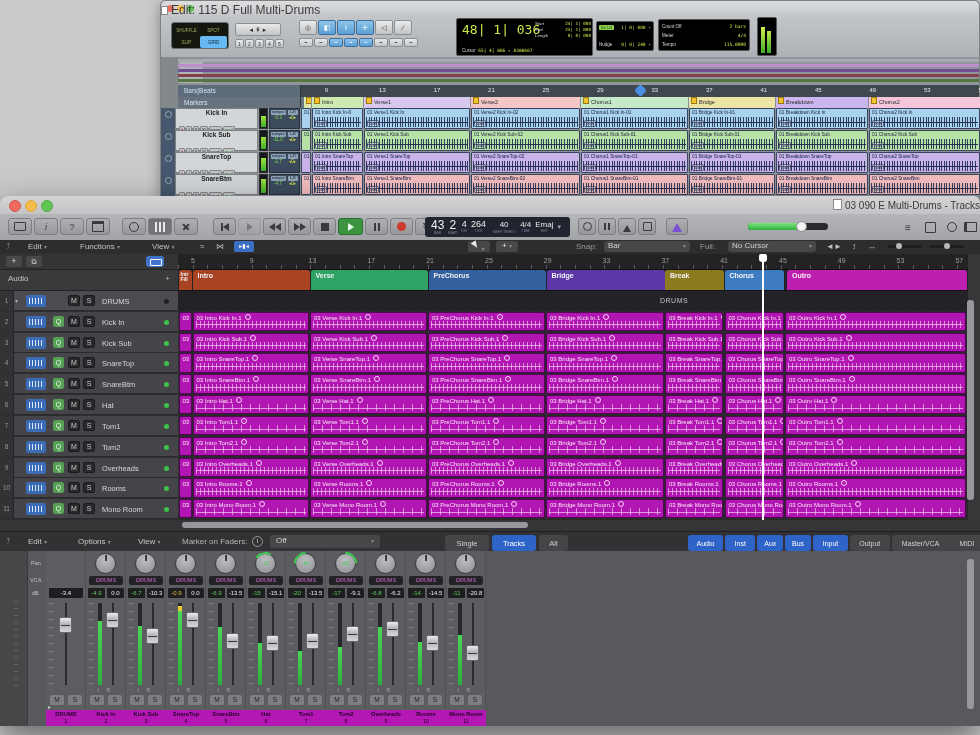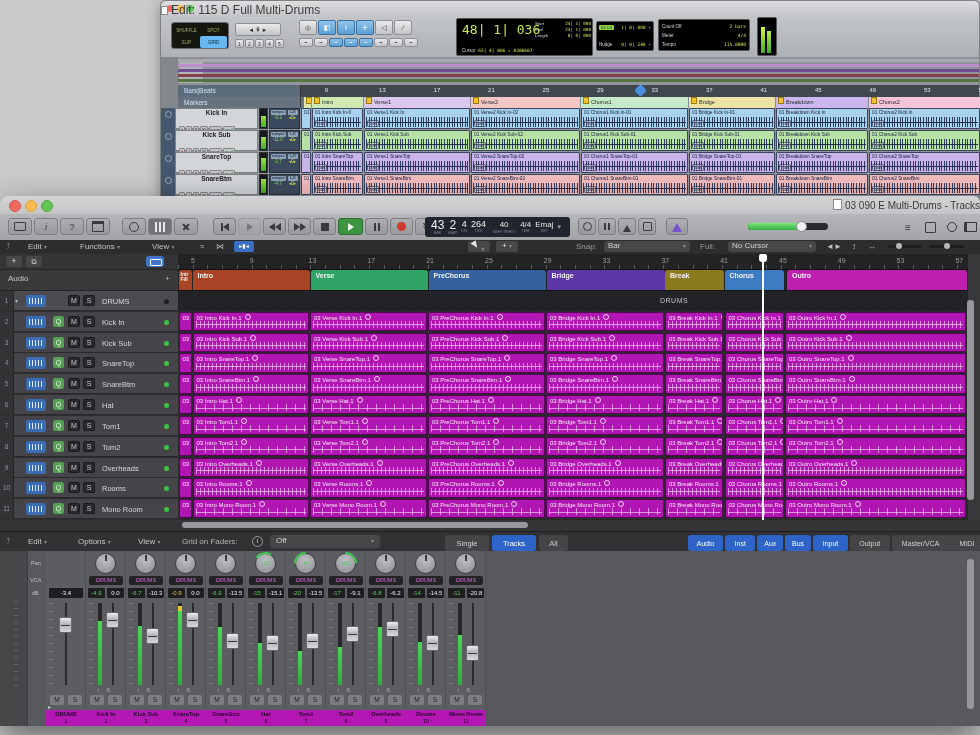--- a/index.html
+++ b/index.html
@@ -1158,21 +1158,21 @@
     <div style="position:absolute;left:0;top:324px;width:980px;height:11px;background:#353537">
       <div class="scrollbar" style="left:182px;top:2px;width:346px;height:6px"></div>
     </div>
     <div class="scrollbar" style="left:967px;top:104px;width:7px;height:200px"></div>
 
     <div class="mx-menu">
       <span class="tm" style="left:6px;top:5px;color:#8a8a8c">⤴</span>
       <span class="tm" style="left:28px;top:5px"><span>Edit</span> <span class="chev">▾</span></span>
       <span class="tm" style="left:78px;top:5px"><span>Options</span> <span class="chev">▾</span></span>
       <span class="tm" style="left:138px;top:5px"><span>View</span> <span class="chev">▾</span></span>
-      <span class="tm" style="left:182px;top:5px;color:#b8b8ba">Grid on Faders:</span>
+      <span class="tm" style="left:182px;top:5px;color:#b8b8ba">Marker on Faders:</span>
       <span class="tm" style="left:252px;top:4px;width:11px;height:11px;border:1px solid #9a9a9c;border-radius:50%;box-sizing:border-box">
           <i style="position:absolute;left:4px;top:2px;width:1px;height:4px;background:#9a9a9c"></i>
         </span>
       <span class="tm pill" style="left:270px;top:3px;width:110px;height:13px;line-height:12px;padding:0 6px;box-sizing:border-box"><span>Off</span><span class="chev" style="float:right">▾</span></span>
       <span id="mx-views"></span>
       <span id="mx-filters"></span>
       <span class="mxpill" style="left:944px;width:15px;padding:0">
           <span class="mixerbars" style="width:8px;height:8px;background:repeating-linear-gradient(90deg,#c6c6c8 0 2px,transparent 2px 4px)"></span>
         </span>
       <span class="mxpill on" style="left:961px;width:15px;padding:0">

